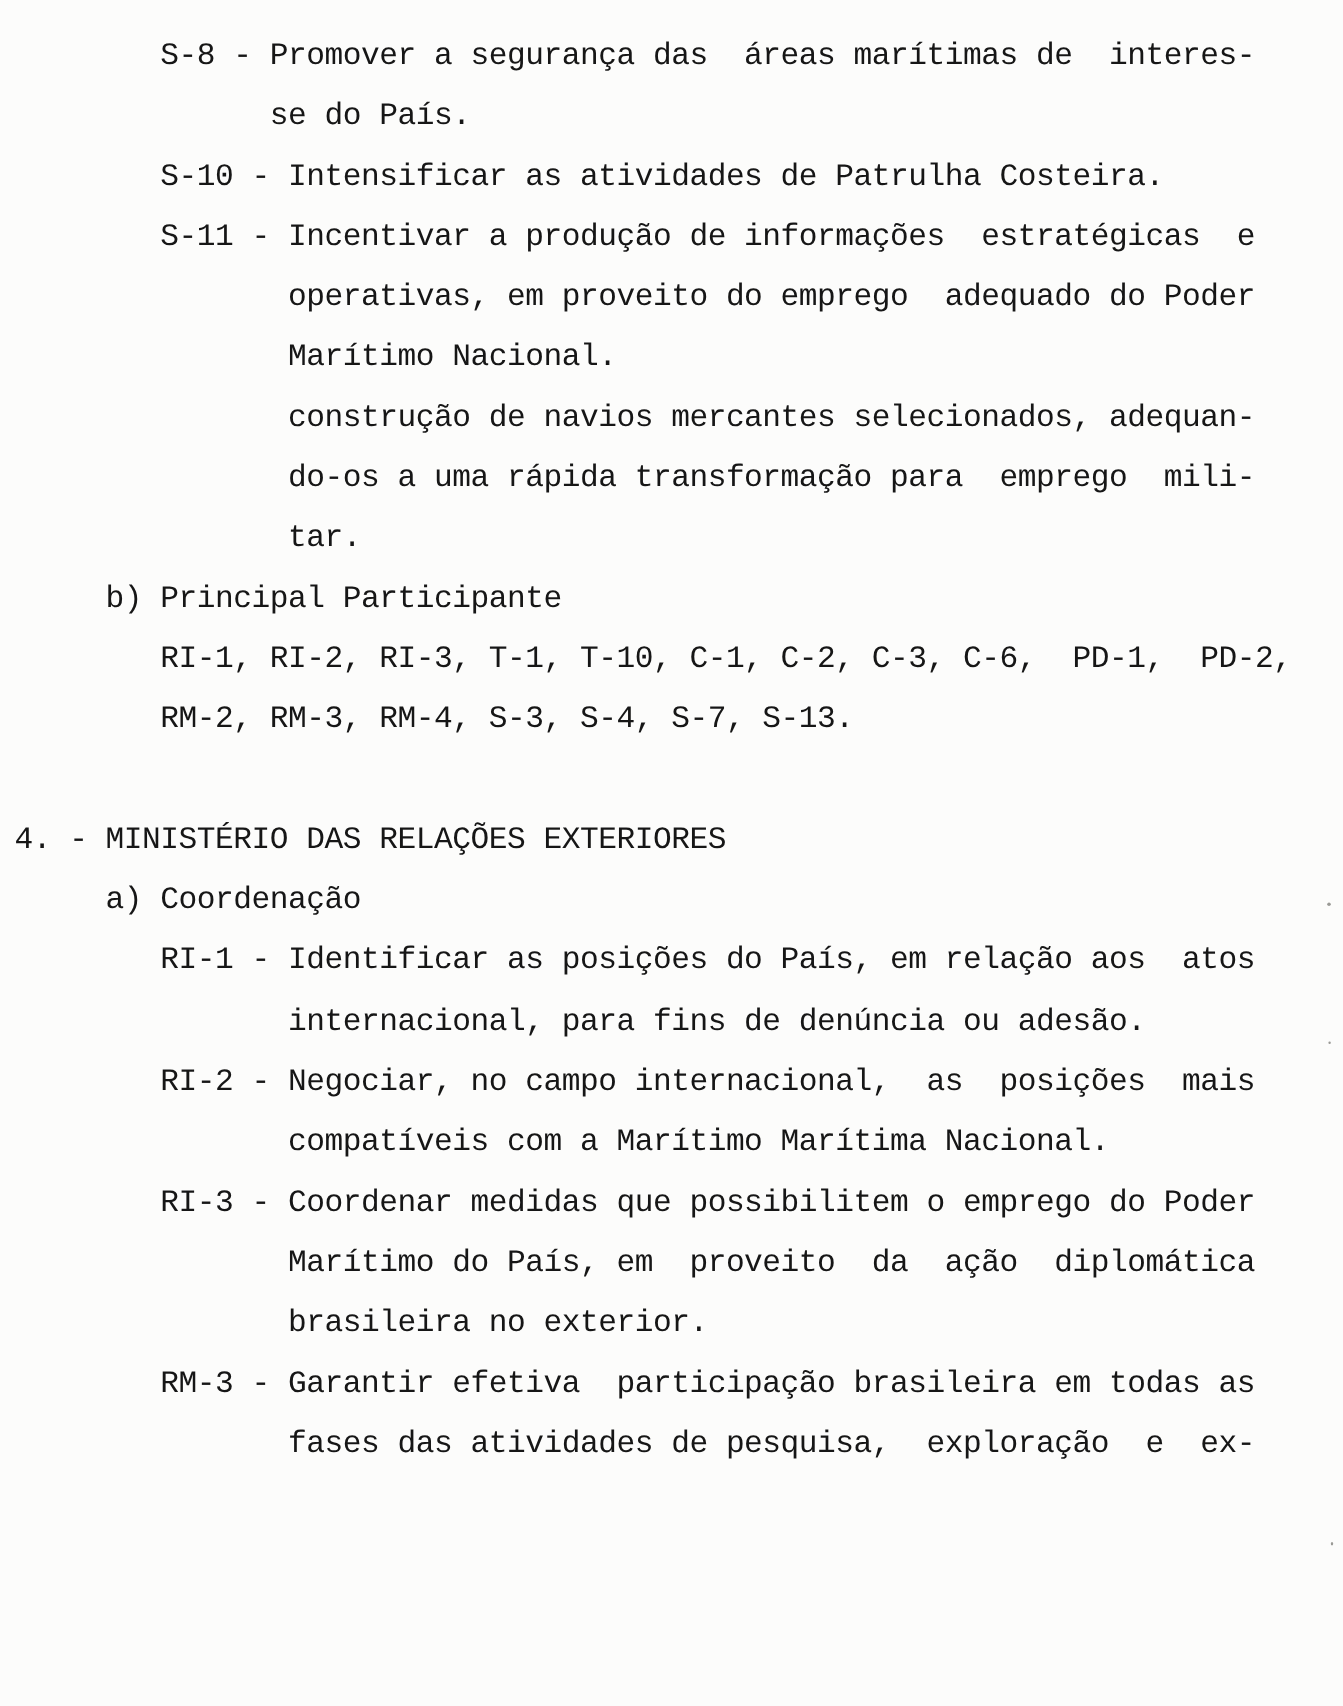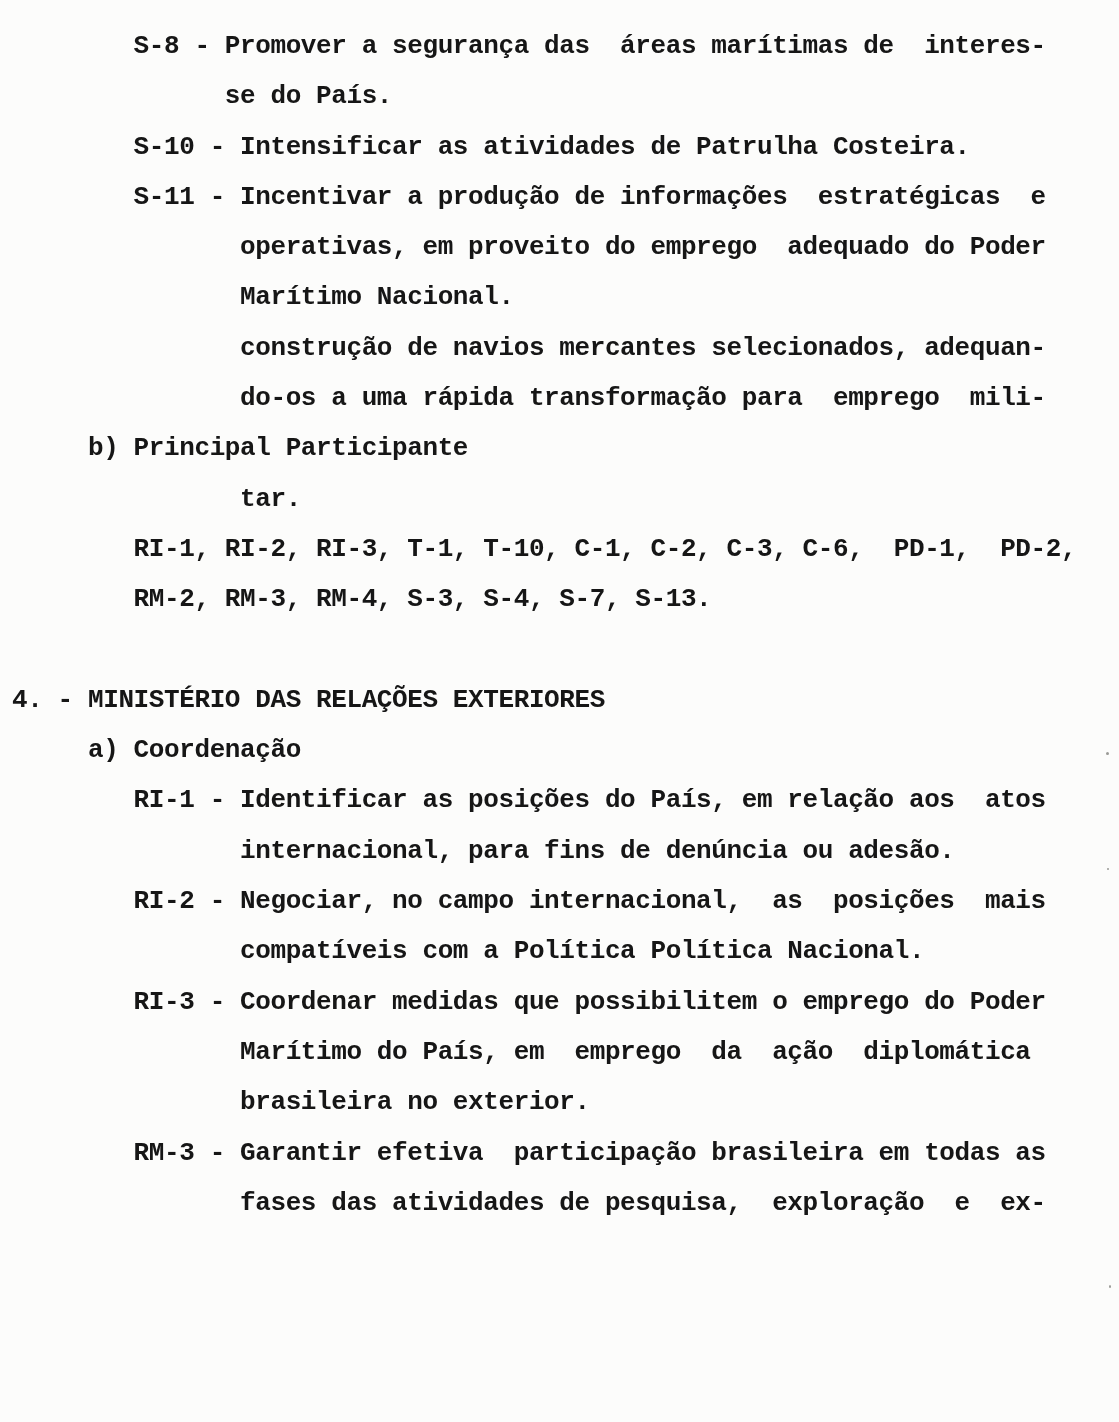--- a/index.html
+++ b/index.html
@@ -13,21 +13,21 @@
     background: var(--bg, #fcfcfb);
     overflow: hidden;
     position: relative;
   }
   .page {
     position: absolute;
     inset: 0;
     padding: 21px 0 0 12px;
     box-sizing: border-box;
     font-family: "Liberation Mono", "DejaVu Sans Mono", monospace;
-    font-weight: 700;
+    font-weight: 400;
     font-size: 26px;
     letter-spacing: -0.4px;
     color: var(--fg, #161616);
   }
   .line {
     white-space: pre;
     height: 50.3px;
     line-height: 50.3px;
   }
   .speck {
@@ -44,33 +44,33 @@
 
 <div class="page">
   <div class="line">        S-8 - Promover a segurança das  áreas marítimas de  interes-</div>
   <div class="line">              se do País.</div>
   <div class="line">        S-10 - Intensificar as atividades de Patrulha Costeira.</div>
   <div class="line">        S-11 - Incentivar a produção de informações  estratégicas  e</div>
   <div class="line">               operativas, em proveito do emprego  adequado do Poder</div>
   <div class="line">               Marítimo Nacional.</div>
   <div class="line">               construção de navios mercantes selecionados, adequan-</div>
   <div class="line">               do-os a uma rápida transformação para  emprego  mili-</div>
+  <div class="line">               tar.</div>
   <div class="line">     b) Principal Participante</div>
-  <div class="line">               tar.</div>
   <div class="line">        RI-1, RI-2, RI-3, T-1, T-10, C-1, C-2, C-3, C-6,  PD-1,  PD-2,</div>
   <div class="line">        RM-2, RM-3, RM-4, S-3, S-4, S-7, S-13.</div>
   <div class="line"></div>
   <div class="line">4. - MINISTÉRIO DAS RELAÇÕES EXTERIORES</div>
   <div class="line">     a) Coordenação</div>
   <div class="line">        RI-1 - Identificar as posições do País, em relação aos  atos</div>
   <div class="line">               internacional, para fins de denúncia ou adesão.</div>
   <div class="line">        RI-2 - Negociar, no campo internacional,  as  posições  mais</div>
-  <div class="line">               compatíveis com a Política Política Nacional.</div>
+  <div class="line">               compatíveis com a Marítimo Marítima Nacional.</div>
   <div class="line">        RI-3 - Coordenar medidas que possibilitem o emprego do Poder</div>
-  <div class="line">               Marítimo do País, em  emprego  da  ação  diplomática</div>
+  <div class="line">               Marítimo do País, em  proveito  da  ação  diplomática</div>
   <div class="line">               brasileira no exterior.</div>
   <div class="line">        RM-3 - Garantir efetiva  participação brasileira em todas as</div>
   <div class="line">               fases das atividades de pesquisa,  exploração  e  ex-</div>
 </div>
 
 <span class="speck speck-1"></span>
 <span class="speck speck-2"></span>
 <span class="speck speck-3"></span>
 
 </body></html>

